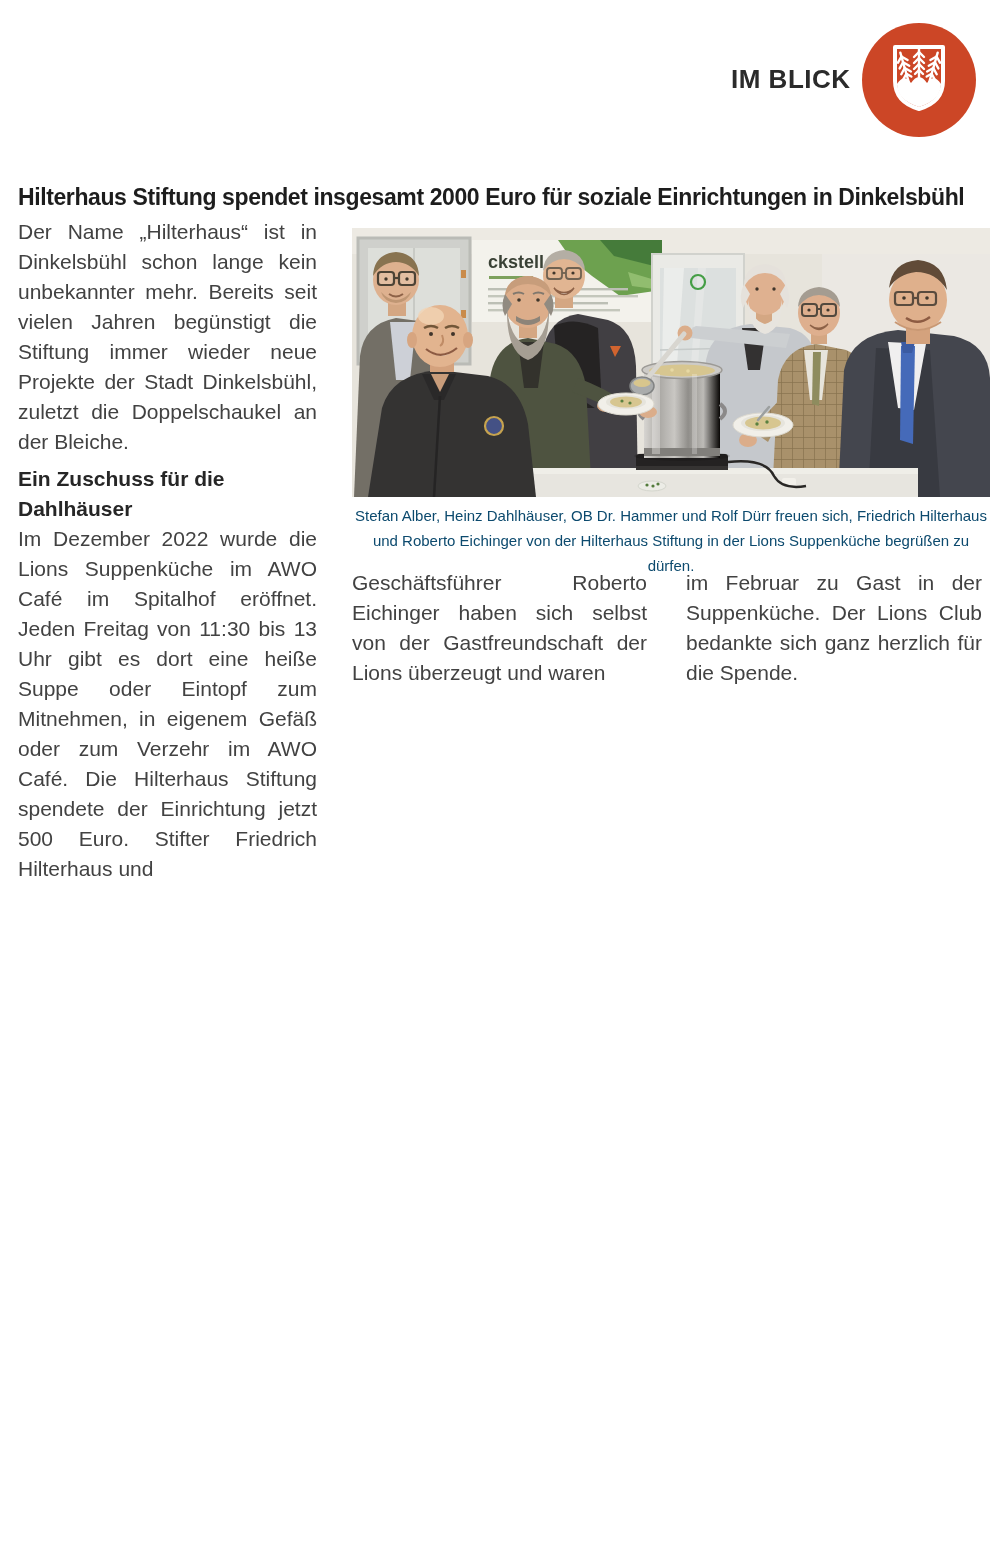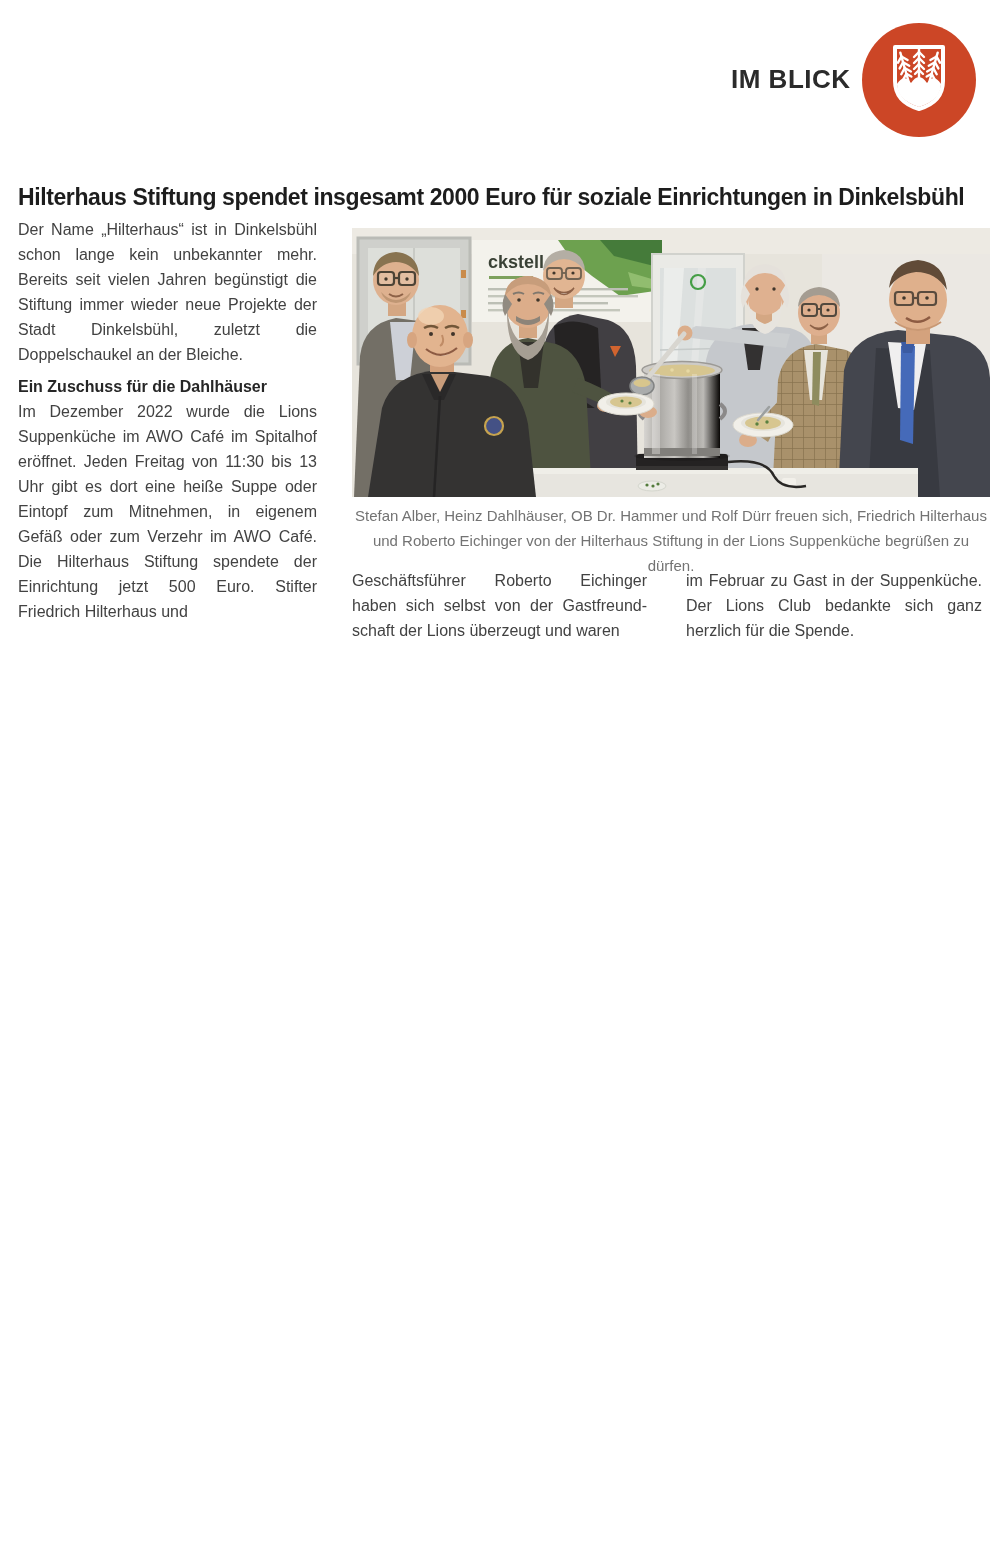--- a/index.html
+++ b/index.html
@@ -11,31 +11,31 @@
     position:absolute;top:64px;left:731px;
     font-size:26px;font-weight:bold;color:#2b2b2b;letter-spacing:.5px;
   }
   .logo{position:absolute;top:23px;left:862px;width:114px;height:114px;}
   .headline{
     position:absolute;top:184px;left:18px;width:980px;margin:0;
     font-size:23px;font-weight:bold;color:#1d1d1d;letter-spacing:-0.4px;
     white-space:nowrap;
   }
   .col{
-    position:absolute;color:#424242;font-size:16px;line-height:25px;
+    position:absolute;color:#424242;font-size:21px;line-height:30px;
     text-align:justify;
   }
   .col p{margin:0;}
   .col-left{top:217px;left:18px;width:299px;}
   .subhead{font-weight:bold;color:#262626;text-align:left;margin-top:7px !important;}
   .photo{position:absolute;top:228px;left:352px;width:638px;height:269px;margin:0;}
   .photo svg{display:block;}
   .caption{
     position:absolute;top:503px;left:352px;width:638px;
-    font-size:15px;line-height:25px;color:#737373;text-align:center;
+    font-size:15px;line-height:25px;color:#0c4a6e;text-align:center;
   }
   .col-mid{top:568px;left:352px;width:295px;}
   .col-right{top:568px;left:686px;width:296px;}
   .footer{
     position:absolute;top:1507px;right:19px;
     font-size:17px;color:#2e2e2e;display:flex;align-items:baseline;
   }
   .f-num{font-weight:bold;color:#252525;}
   .f-sep{color:#8f8f8f;margin:0 8px;font-weight:400;}
   .f-mag{color:#737373;}

